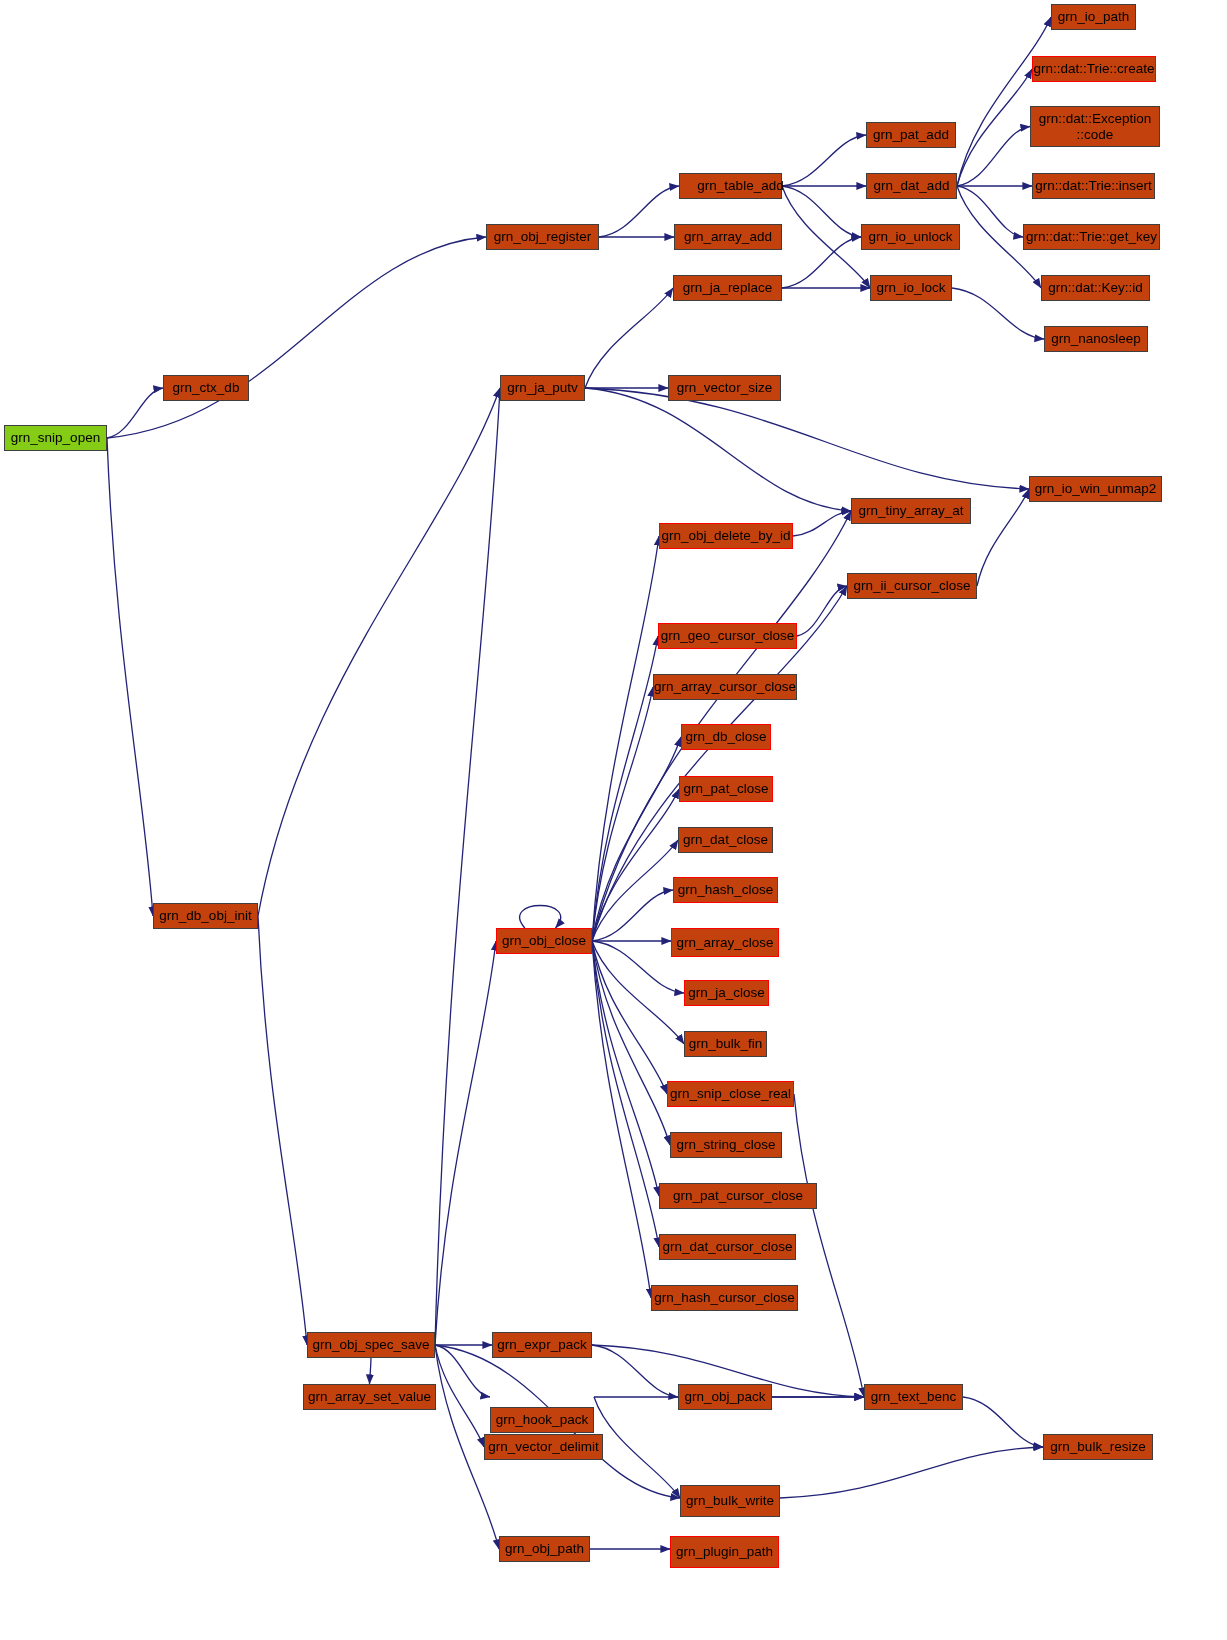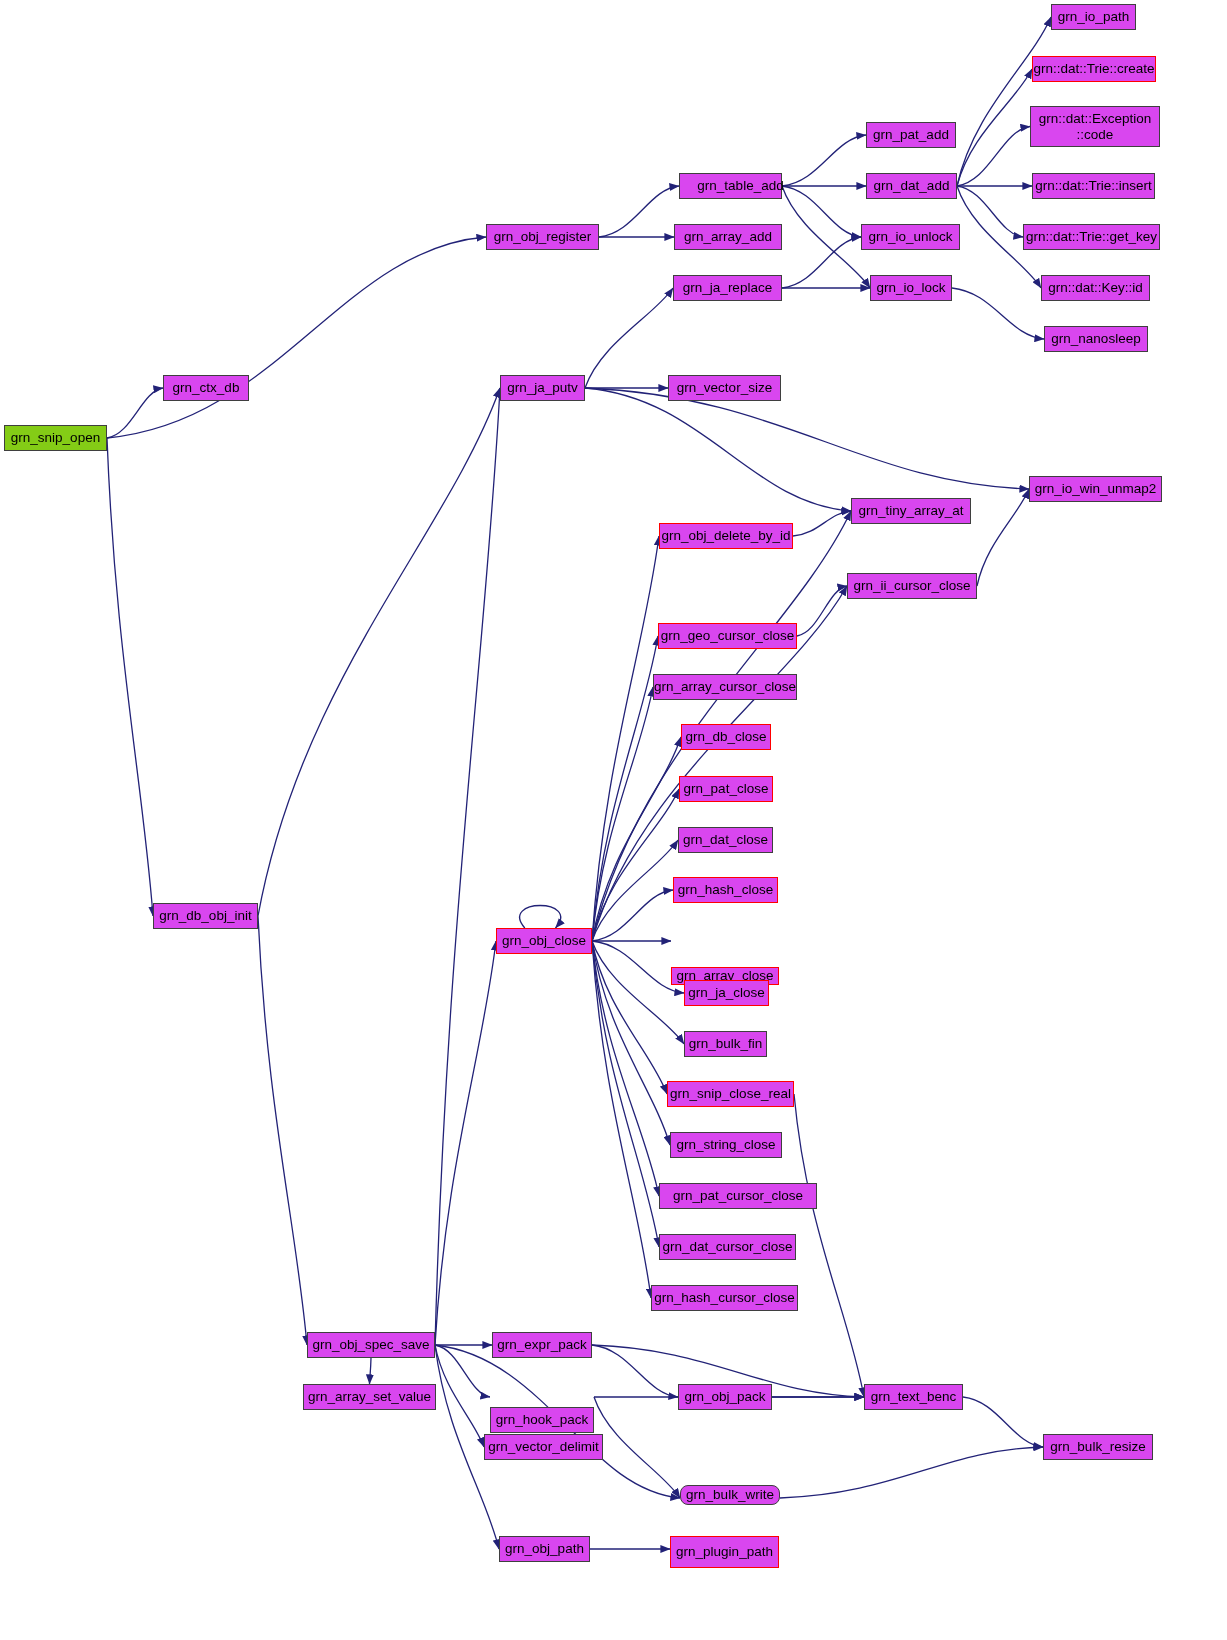--- a/index.html
+++ b/index.html
@@ -10,21 +10,21 @@
     font-family:"Liberation Sans", sans-serif;
     overflow:hidden;
   }
   svg#edges{position:absolute;left:0;top:0;width:1227px;height:1640px;pointer-events:none;}
   .node{
     position:absolute;
     box-sizing:border-box;
     display:flex;align-items:center;justify-content:center;
     text-align:center;
     border:1px solid #3f3f3f;
-    background:#d946ef;
+    background:#c2410c;
     color:#000000;
     font-size:13.5px;
     line-height:1.12;
     white-space:pre-line;
     letter-spacing:0px;
   }
   .node.red{border-color:#ff0000;}
   .node.root{background:#84cc16;border-color:#3f3f3f;}
 </style>
 </head>
@@ -127,34 +127,34 @@
       <div class="node" style="left: 851px; top: 498px; width: 120px; height: 26px;">grn_tiny_array_at</div>
       <div class="node red" style="left: 659px; top: 523px; width: 134px; height: 26px;">grn_obj_delete_by_id</div>
       <div class="node" style="left: 847px; top: 573px; width: 130px; height: 26px;">grn_ii_cursor_close</div>
       <div class="node red" style="left: 658px; top: 623px; width: 139px; height: 26px;">grn_geo_cursor_close</div>
       <div class="node" style="left: 653px; top: 674px; width: 144px; height: 26px;">grn_array_cursor_close</div>
       <div class="node red" style="left: 681px; top: 724px; width: 90px; height: 26px;">grn_db_close</div>
       <div class="node red" style="left: 679px; top: 776px; width: 94px; height: 26px;">grn_pat_close</div>
       <div class="node" style="left: 678px; top: 827px; width: 95px; height: 26px;">grn_dat_close</div>
       <div class="node red" style="left: 673px; top: 877px; width: 105px; height: 26px;">grn_hash_close</div>
       <div class="node red" style="left: 496px; top: 928px; width: 96px; height: 26px;">grn_obj_close</div>
-      <div class="node red" style="left: 671px; top: 928px; width: 108px; height: 18px; margin-top: 39px;">grn_array_close</div>
+      <div class="node red" style="left: 671px; top: 928px; width: 108px; height: 29px;">grn_array_close</div>
       <div class="node red" style="left: 684px; top: 980px; width: 85px; height: 26px;">grn_ja_close</div>
       <div class="node" style="left: 684px; top: 1031px; width: 83px; height: 26px;">grn_bulk_fin</div>
       <div class="node red" style="left: 667px; top: 1081px; width: 127px; height: 26px;">grn_snip_close_real</div>
       <div class="node" style="left: 670px; top: 1132px; width: 112px; height: 26px; text-align: right;">grn_string_close</div>
       <div class="node" style="left: 659px; top: 1183px; width: 158px; height: 26px;">grn_pat_cursor_close</div>
       <div class="node" style="left: 659px; top: 1234px; width: 137px; height: 26px;">grn_dat_cursor_close</div>
       <div class="node" style="left: 651px; top: 1285px; width: 147px; height: 26px;">grn_hash_cursor_close</div>
       <div class="node" style="left: 153px; top: 903px; width: 105px; height: 26px;">grn_db_obj_init</div>
       <div class="node" style="left: 307px; top: 1332px; width: 128px; height: 26px;">grn_obj_spec_save</div>
       <div class="node" style="left: 492px; top: 1332px; width: 100px; height: 26px;">grn_expr_pack</div>
       <div class="node" style="left: 303px; top: 1384px; width: 133px; height: 26px;">grn_array_set_value</div>
       <div class="node" style="left: 490px; top: 1407px; width: 104px; height: 26px;">grn_hook_pack</div>
       <div class="node" style="left: 678px; top: 1384px; width: 94px; height: 26px;">grn_obj_pack</div>
       <div class="node" style="left: 864px; top: 1384px; width: 99px; height: 26px;">grn_text_benc</div>
       <div class="node" style="left: 484px; top: 1434px; width: 119px; height: 26px;">grn_vector_delimit</div>
       <div class="node" style="left: 1043px; top: 1434px; width: 110px; height: 26px;">grn_bulk_resize</div>
-      <div class="node" style="left: 680px; top: 1485px; width: 100px; height: 20px; border-radius: 8px;">grn_bulk_write</div>
+      <div class="node" style="left: 680px; top: 1485px; width: 100px; height: 32px;">grn_bulk_write</div>
       <div class="node" style="left: 499px; top: 1536px; width: 91px; height: 26px;">grn_obj_path</div>
       <div class="node red" style="left: 670px; top: 1536px; width: 109px; height: 32px;">grn_plugin_path</div>
     </div>
 </div>
 
 </body></html>

